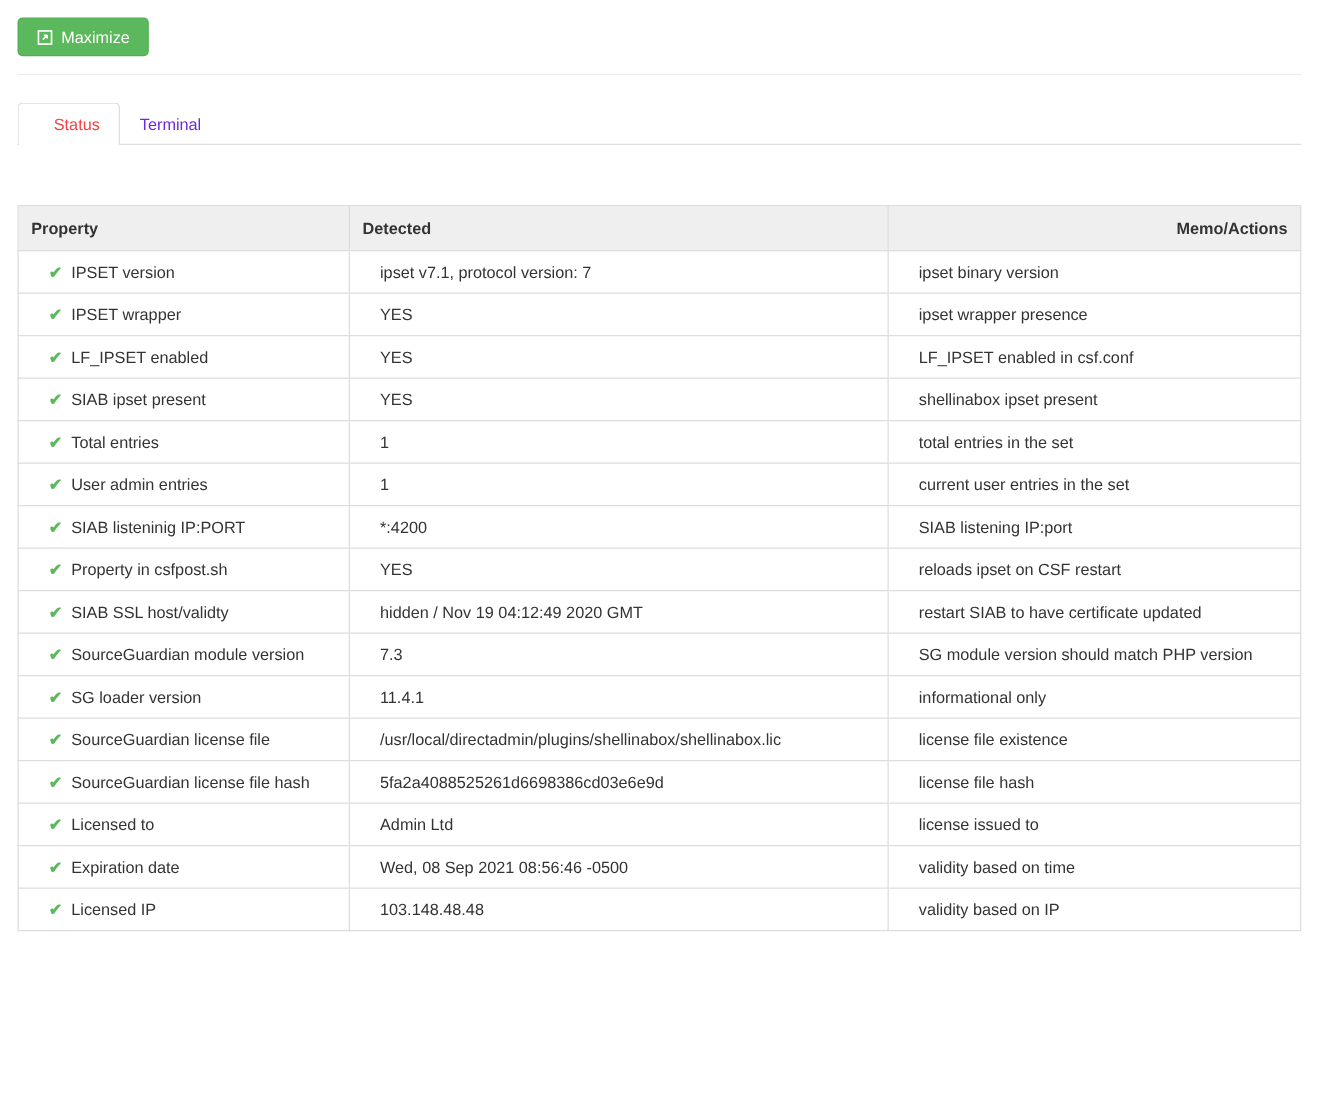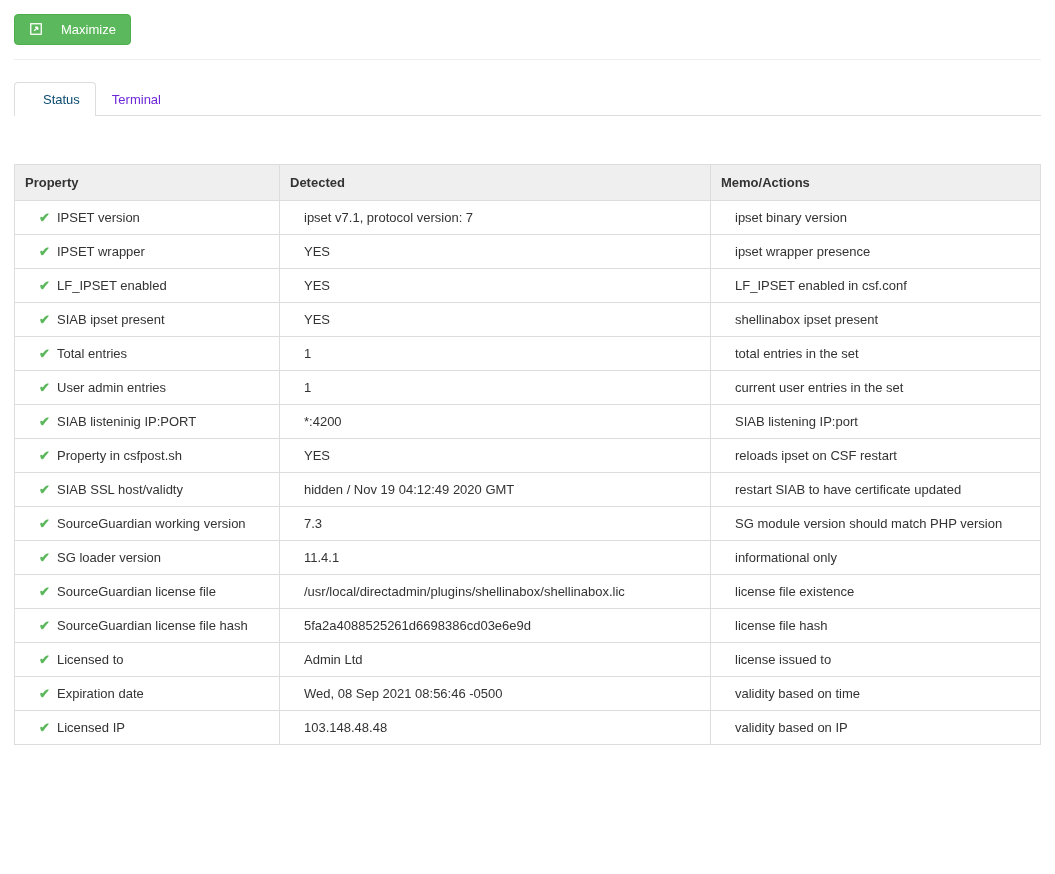--- a/index.html
+++ b/index.html
@@ -27,43 +27,43 @@
   .maximize-btn {
     background: #5cb85c;
     color: #fff;
     border: 1px solid #4cae4c;
     border-radius: 4px;
     padding: 7px 14px;
     font-size: 13px;
     font-family: inherit;
     cursor: pointer;
     display: inline-flex;
-    align-items: flex-start;
-    gap: 18px;
+    align-items: flex-end;
+    gap: 6px;
   }
   .maximize-btn svg { width: 14px; height: 14px; }
   .tabs {
     border-bottom: 1px solid #ddd;
     display: flex;
     margin-bottom: 22px;
   }
   .tab {
     padding: 9px 15px;
     border: 1px solid transparent;
     border-bottom: none;
     border-radius: 4px 4px 0 0;
     cursor: pointer;
     margin-bottom: -1px;
     font-size: 13px;
     color: #6d28d9;
   }
   .tab.active {
     border-color: #ddd;
     background: #fff;
-    color: #0c4a6e;
+    color: #ef4444;
     padding-left: 28px;
   }
   table {
     width: 100%;
     border-collapse: collapse;
     border: 1px solid #ddd;
     margin-top: 48px;
   }
   thead th {
     background: #efefef;
@@ -80,21 +80,21 @@
     vertical-align: middle;
   }
   .check {
     color: #5cb85c;
     display: inline-block;
     width: 14px;
     margin-right: 4px;
     font-weight: bold;
   }
   th.col-prop { width: 265px; }
-  th.col-mem { width: 330px; }
+  th.col-mem { width: 330px; text-align: right; }
 </style>
 </head>
 <body>
 
 <div class="header">
   <button class="maximize-btn">
     <svg viewBox="0 0 16 16" fill="none" stroke="currentColor" stroke-width="1.5">
       <rect x="2" y="2" width="12" height="12"></rect>
       <path d="M6 10 L10 6 M10 6 L7 6 M10 6 L10 9"></path>
     </svg>
@@ -155,21 +155,21 @@
         <td><span class="check">✔</span><span>Property in csfpost.sh</span></td>
         <td>YES</td>
         <td>reloads ipset on CSF restart</td>
       </tr>
       <tr>
         <td><span class="check">✔</span><span>SIAB SSL host/validty</span></td>
         <td>hidden / Nov 19 04:12:49 2020 GMT</td>
         <td>restart SIAB to have certificate updated</td>
       </tr>
       <tr>
-        <td><span class="check">✔</span><span>SourceGuardian working version</span></td>
+        <td><span class="check">✔</span><span>SourceGuardian module version</span></td>
         <td>7.3</td>
         <td>SG module version should match PHP version</td>
       </tr>
       <tr>
         <td><span class="check">✔</span><span>SG loader version</span></td>
         <td>11.4.1</td>
         <td>informational only</td>
       </tr>
       <tr>
         <td><span class="check">✔</span><span>SourceGuardian license file</span></td>

